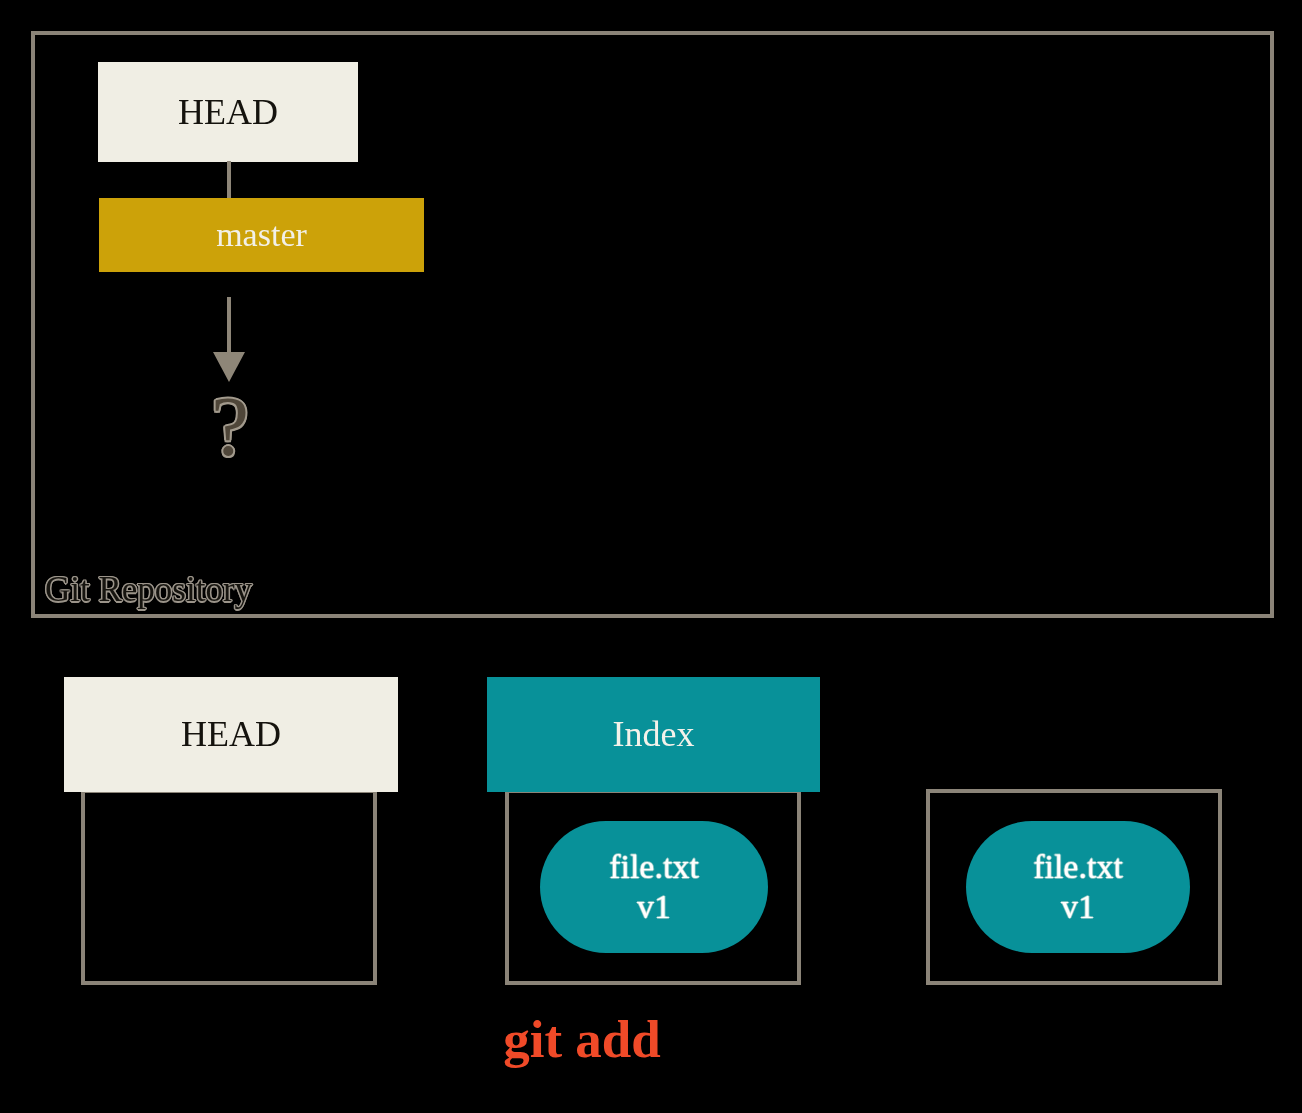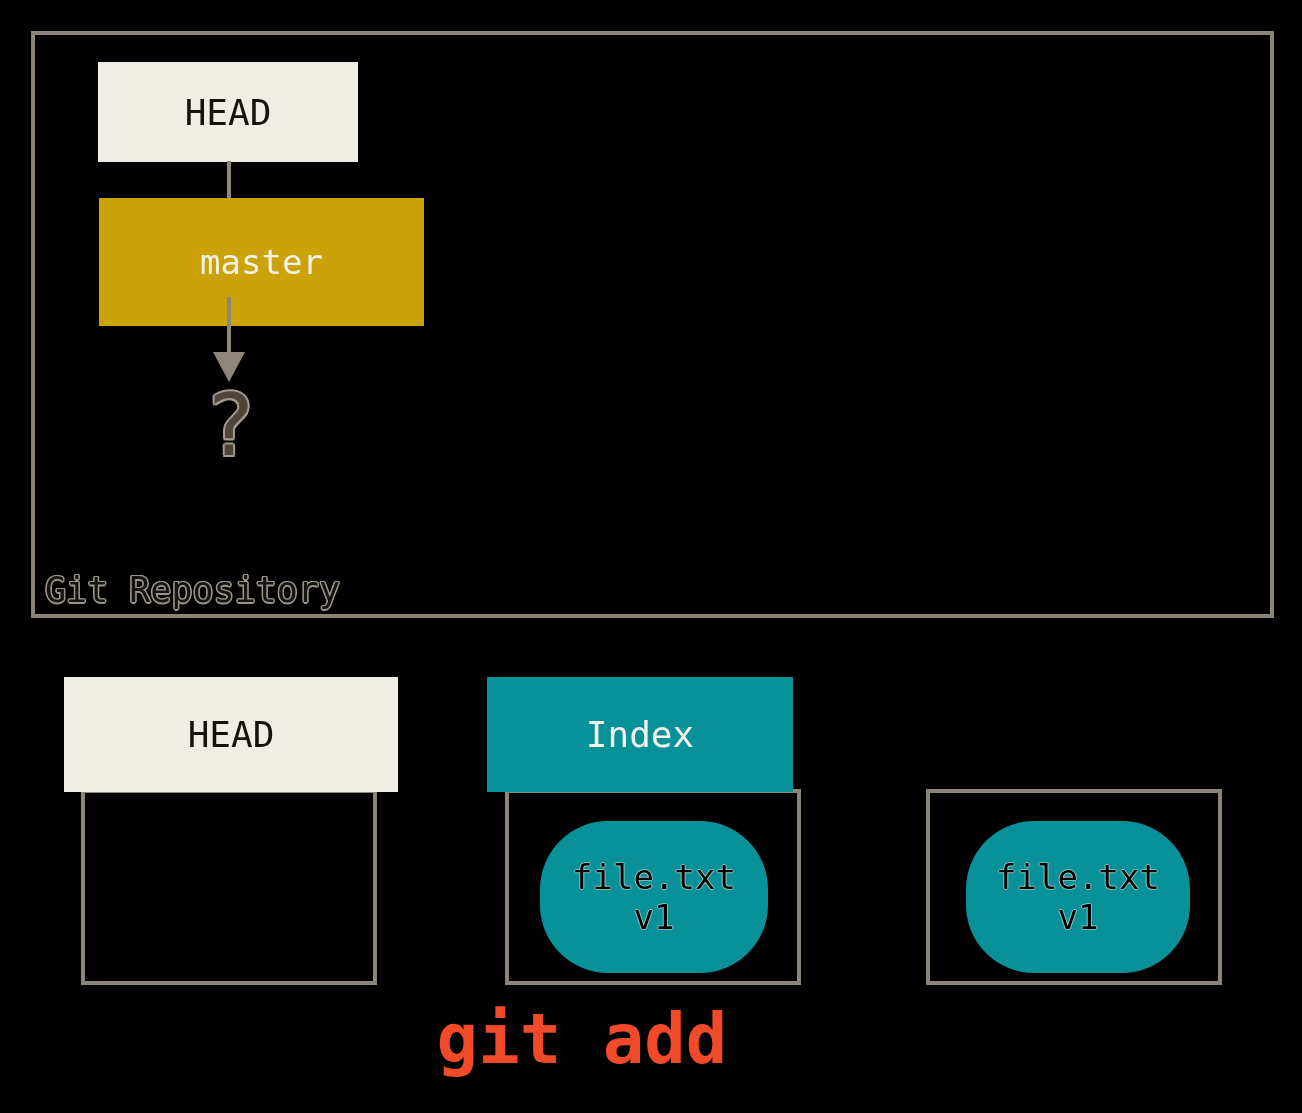--- a/index.html
+++ b/index.html
@@ -1,15 +1,15 @@
 <!DOCTYPE html>
 <html><head>
 <meta charset="utf-8">
 <style>
-  * { margin: 0; padding: 0; box-sizing: border-box; }
+  * { margin: 0; padding: 0; box-sizing: border-box; font-family: Liberation Serif, serif; }
   html, body { background: #000; }
   body { font-family: "DejaVu Sans Mono", "Liberation Mono", monospace; }
   .canvas {
     position: relative;
     width: 1302px;
     height: 1113px;
     background: #000;
     overflow: hidden;
   }
   .abs { position: absolute; }
@@ -33,21 +33,21 @@
   }
 
   
   .head-top-box {
     left: 98px; top: 62px; width: 260px; height: 100px;
     background: #f0eee4;
     display: flex; align-items: center; justify-content: center;
     font-size: 36px; color: #15130e;
   }
   .master-box {
-    left: 99px; top: 198px; width: 325px; height: 128px;
+    left: 99px; top: 198px; width: 325px; height: 74px;
     background: #cca209;
     display: flex; align-items: center; justify-content: center;
     font-size: 34px; color: #f2f0e8;
   }
   .connector { background: #8e8678; width: 4px; }
   .conn-head-master { left: 227px; top: 161px; height: 38px; }
   .conn-master-down { left: 227px; top: 297px; height: 57px; }
   .arrow-head {
     left: 213px; top: 352px;
     width: 0; height: 0;
@@ -70,53 +70,53 @@
     height: 115px;
     display: flex; align-items: center; justify-content: center;
     text-align: center;
     font-size: 34px; line-height: 37px;
     z-index: 2;
   }
   .col-header.cream { background: #f0eee4; color: #15130e; font-size: 36px; }
   .col-header.teal  { background: #089199; color: #f4f2ea; font-size: 36px; }
   .col-header.orange{ background: #f04a28; color: #f4f2ea; padding: 0 10px; }
   .head-col-header  { left: 64px;  top: 677px; width: 334px; }
-  .index-col-header { left: 487px; top: 677px; width: 306px; }
+  .index-col-header { left: 487px; top: 677px; width: 333px; }
   .wd-col-header    { left: 908px; top: 677px; width: 332px; }
 
   .col-underbox {
     top: 789px; height: 196px;
     border: 4px solid #8b8478;
     background: transparent;
     z-index: 1;
   }
   .head-col-box  { left: 81px;  width: 296px; }
   .index-col-box { left: 505px; width: 296px; }
   .wd-col-box    { left: 926px; width: 296px; }
 
   .file-blob {
-    top: 821px; height: 152px;
+    top: 821px; height: 132px;
     background: #089199;
     border-radius: 68px;
     display: flex; flex-direction: column;
     align-items: center; justify-content: center;
     font-size: 34px; line-height: 40px;
-    color: #000000;
+    color: #ffffff;
     text-shadow: -1px 0 rgba(226,231,222,.5), 1px 0 rgba(226,231,222,.5),
                  0 -1px rgba(226,231,222,.5), 0 1px rgba(226,231,222,.5);
     z-index: 3;
   }
   .index-blob { left: 540px; width: 228px; }
   .wd-blob    { left: 966px; width: 224px; }
 
   
   .git-add-caption {
     left: 0; top: 1001px; width: 1164px;
     text-align: center;
-    font-size: 69px; line-height: 76px;
+    font-size: 53px; line-height: 76px;
     font-weight: bold;
     color: #f04a28;
     white-space: pre;
   }
 </style>
 </head>
 <body>
 
 <div class="canvas">
 

